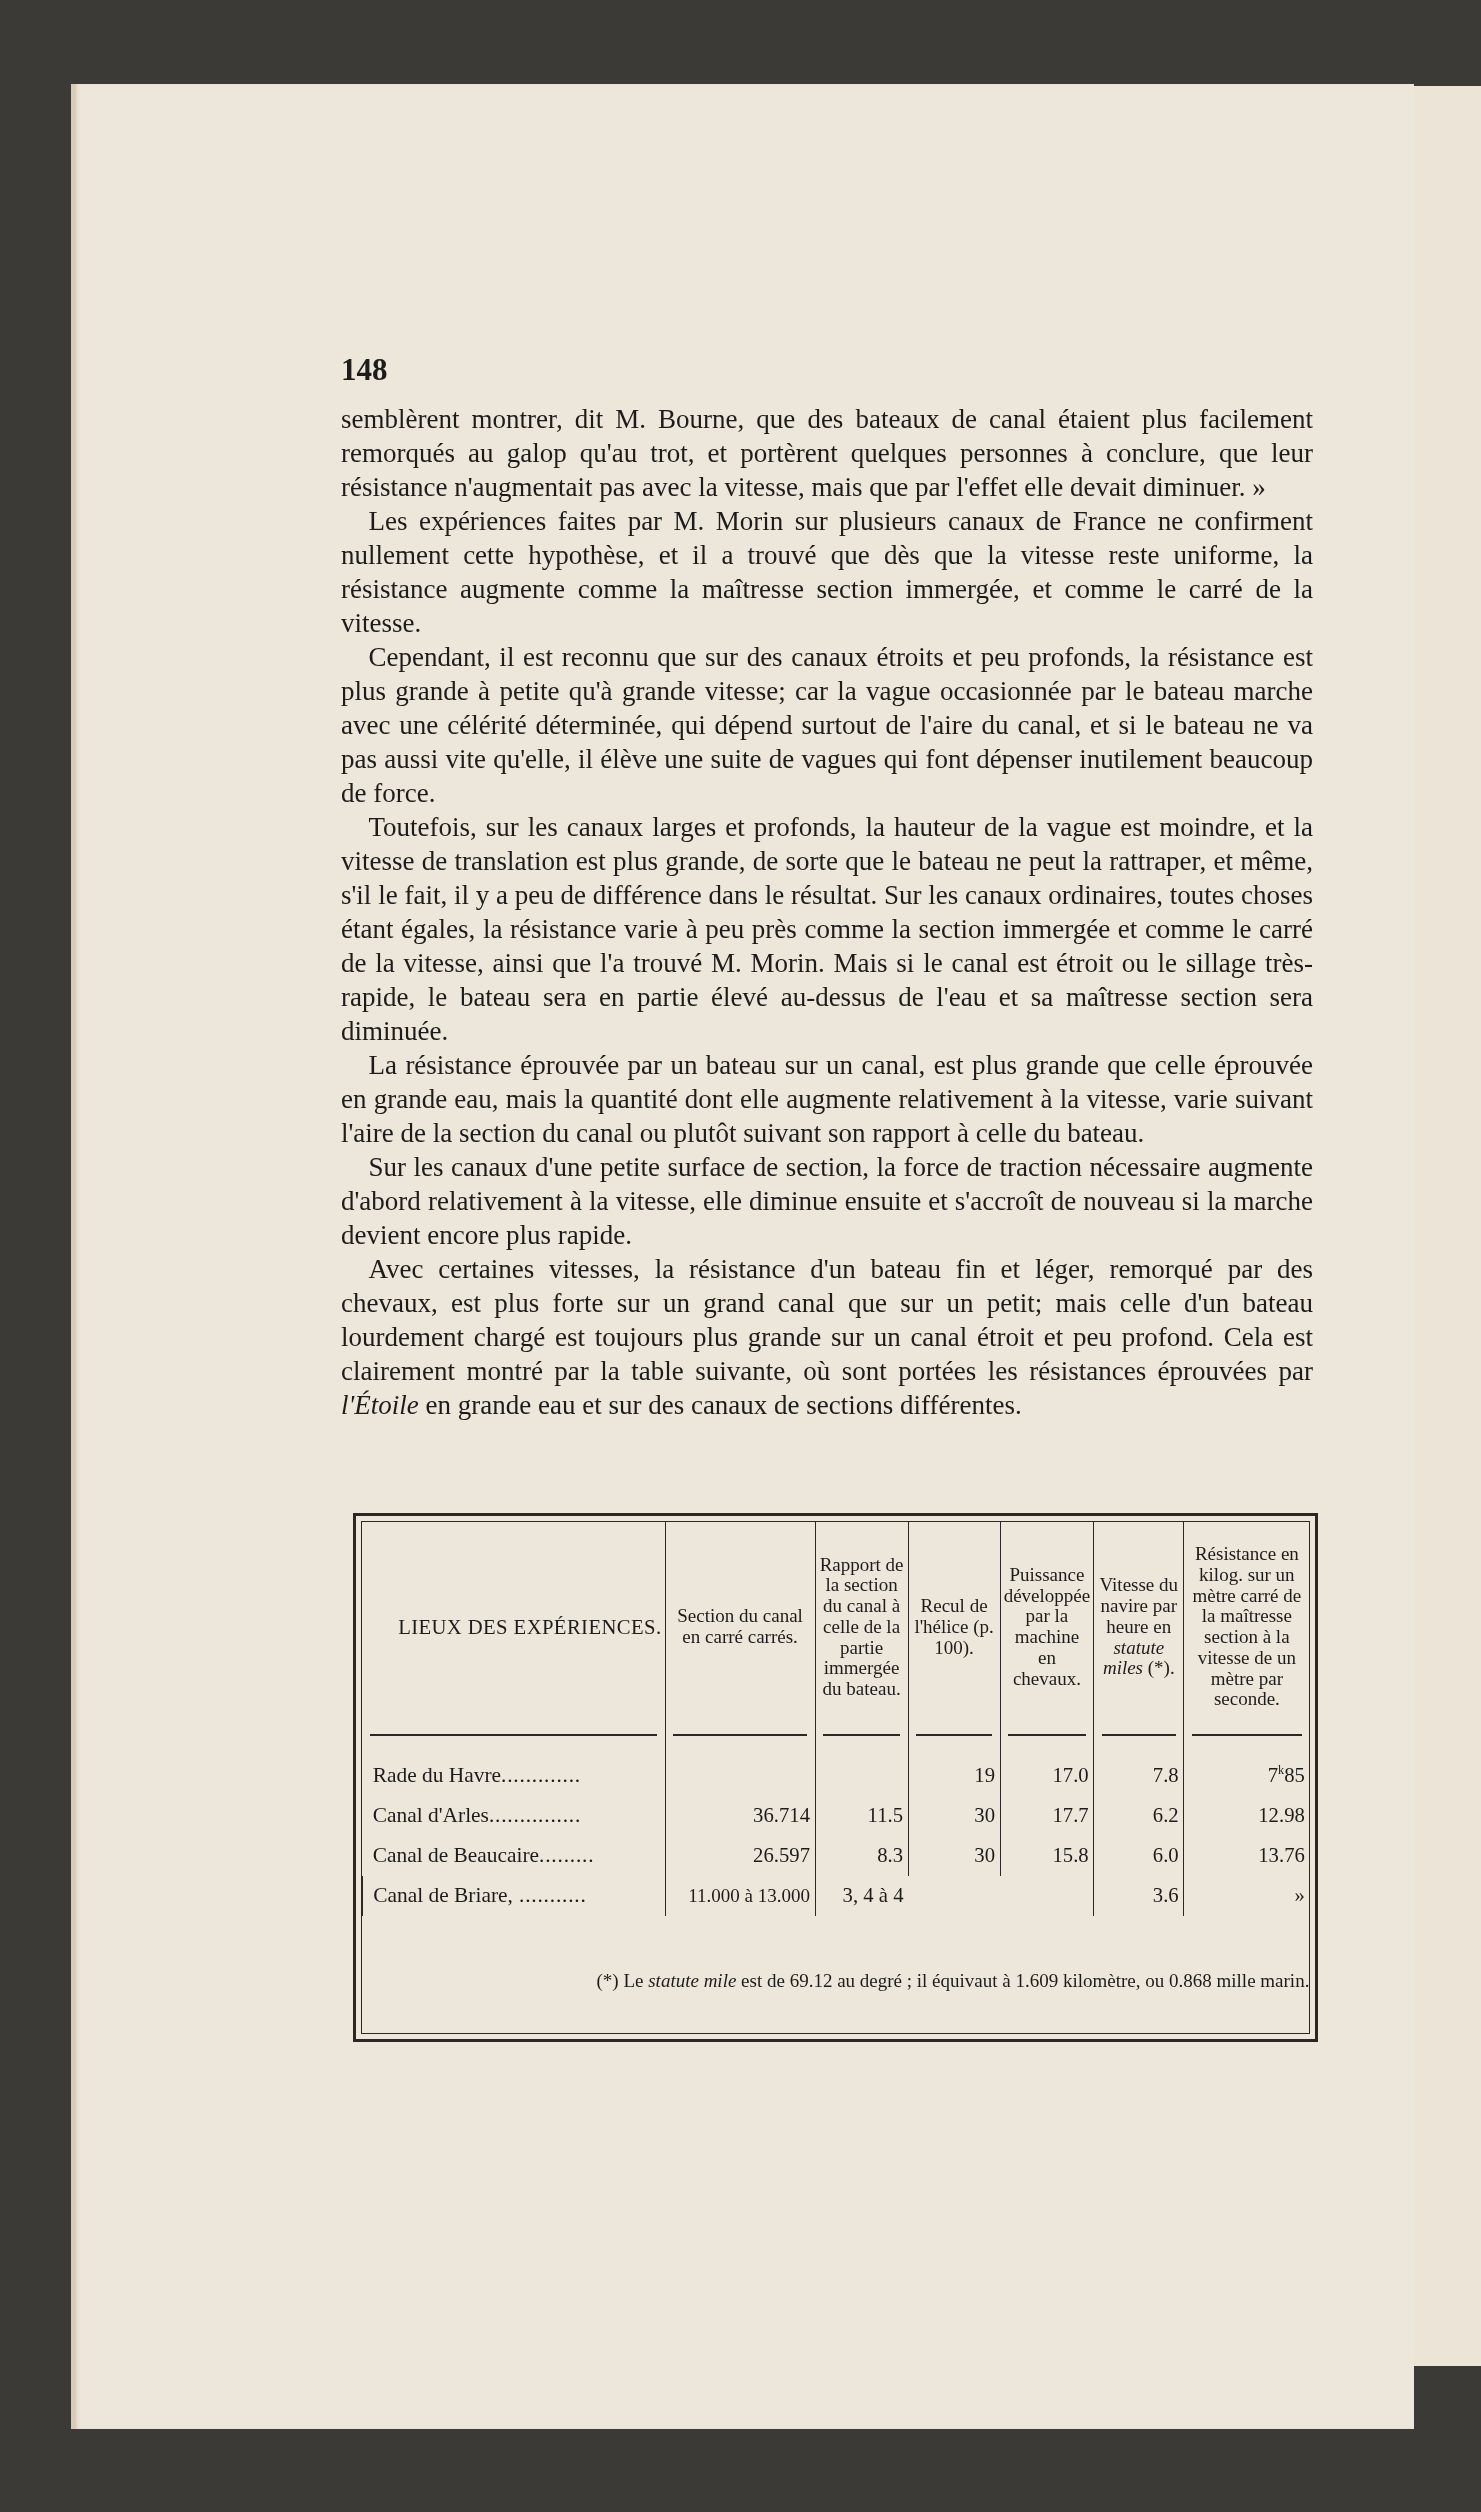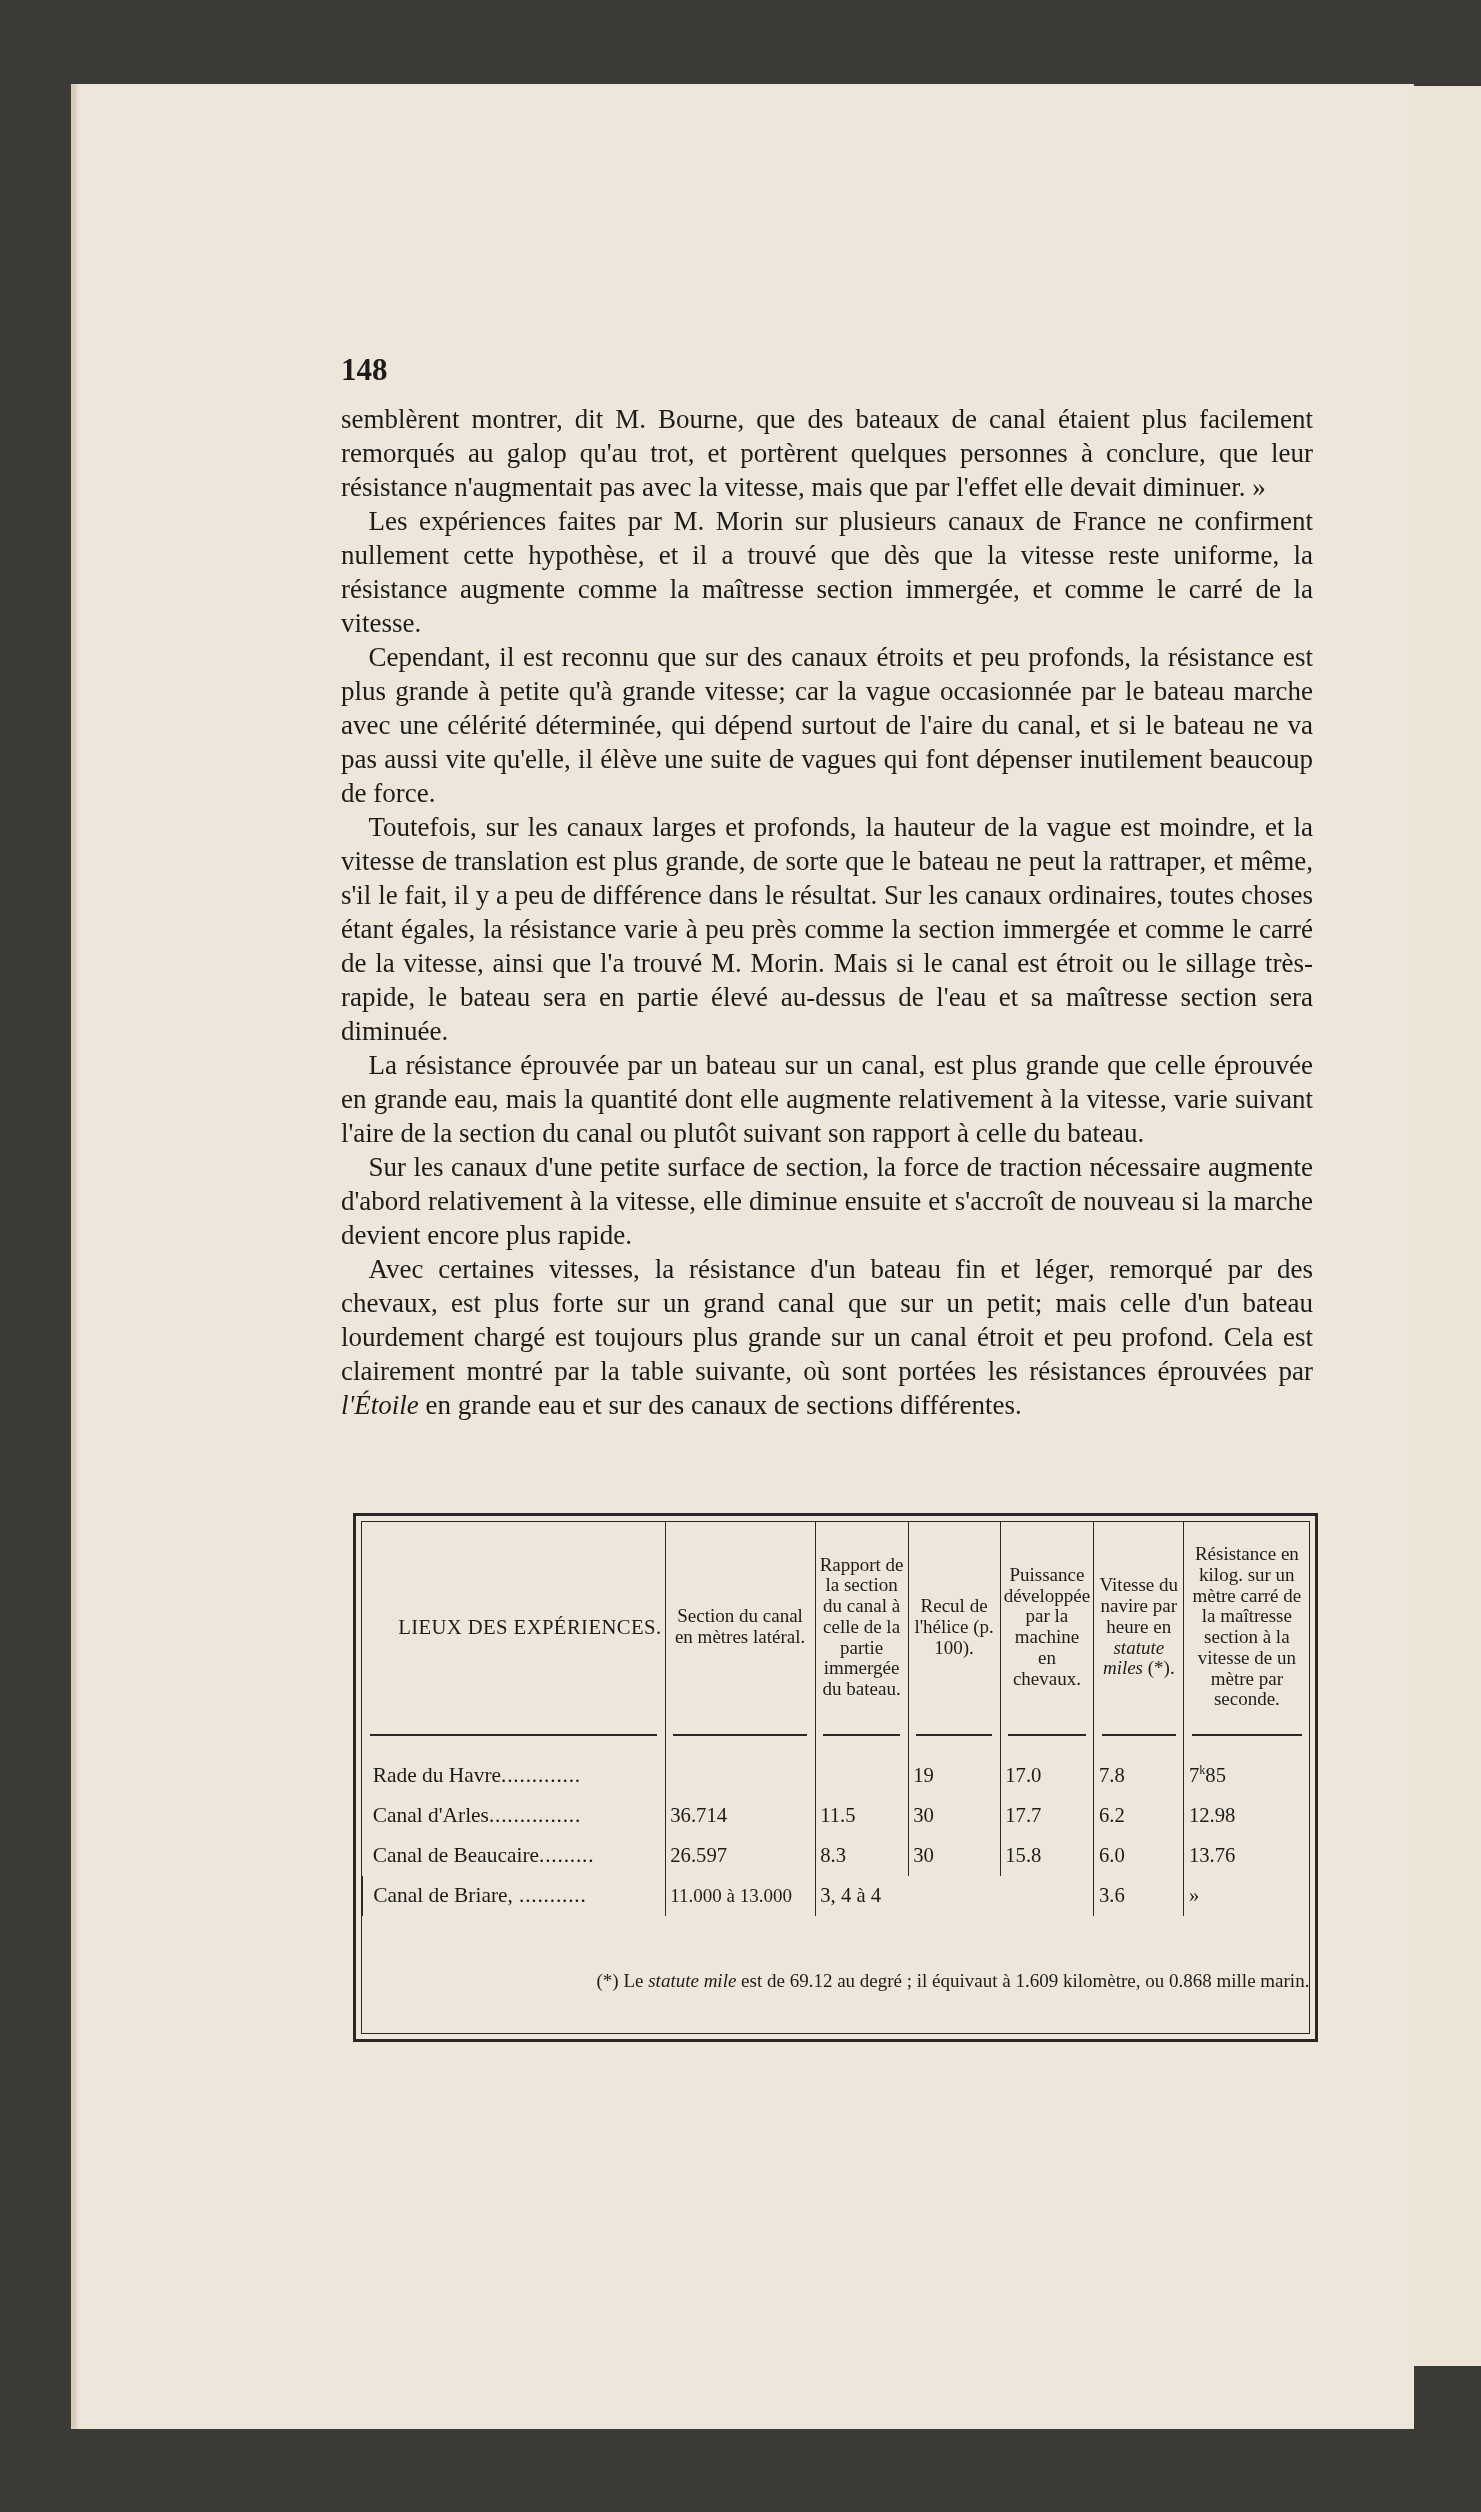--- a/index.html
+++ b/index.html
@@ -46,21 +46,21 @@
   table.data th {
     font-weight:normal; text-align:center; vertical-align:middle;
     padding:6.1px 3.1px 10.7px; line-height:20.7px; height:199px;
     border-left:1.5px solid #2a2724; position:relative;
   }
   table.data th:first-child { border-left:none; text-align:right; padding-left:10.7px; font-size:20.7px; letter-spacing:0.4px; }
   table.data th::after {
     content:""; position:absolute; left:7.6px; right:7.6px; bottom:1.5px; border-bottom:2.3px solid #2a2724;
   }
   table.data td {
-    text-align:left; height:40px; font-size:20.7px;
+    text-align:right; height:40px; font-size:20.7px;
     border-left:1.5px solid #2a2724; padding:0 4.6px;
   }
   table.data td:first-child { border-left:none; text-align:left; padding-left:10.7px; white-space:nowrap; font-size:21.4px; }
   table.data tr.spacer td { height:18.4px; }
   table.data tr.last td { border-left:1.5px solid #2a2724; }
   table.data tr.last td:nth-child(n+4):nth-child(-n+5) { border-left:none; }
   .dots { letter-spacing:0.8px; }
   .ital { font-style:italic; }
   .footnote {
     position:absolute; left:0; right:0; top:448px; text-align:right; font-size:19px;
@@ -96,21 +96,21 @@
           <col style="width:150px">
           <col style="width:93px">
           <col style="width:92px">
           <col style="width:92px">
           <col style="width:90px">
           <col>
       </colgroup>
       <thead>
         <tr>
           <th>LIEUX DES EXPÉRIENCES.</th>
-          <th>Section du canal en mètres latéral.</th>
+          <th>Section du canal en carré carrés.</th>
           <th>Rapport de la section du canal à celle de la partie immergée du bateau.</th>
           <th>Recul de l'hélice (p. 100).</th>
           <th>Puissance développée par la machine en chevaux.</th>
           <th><span>Vitesse du navire par heure en</span> <span class="ital">statute miles</span><span> (*).</span></th>
           <th>Résistance en kilog. sur un mètre carré de la maîtresse section à la vitesse de un mètre par seconde.</th>
         </tr>
       </thead>
       <tbody>
         <tr class="spacer">
             <td></td>

